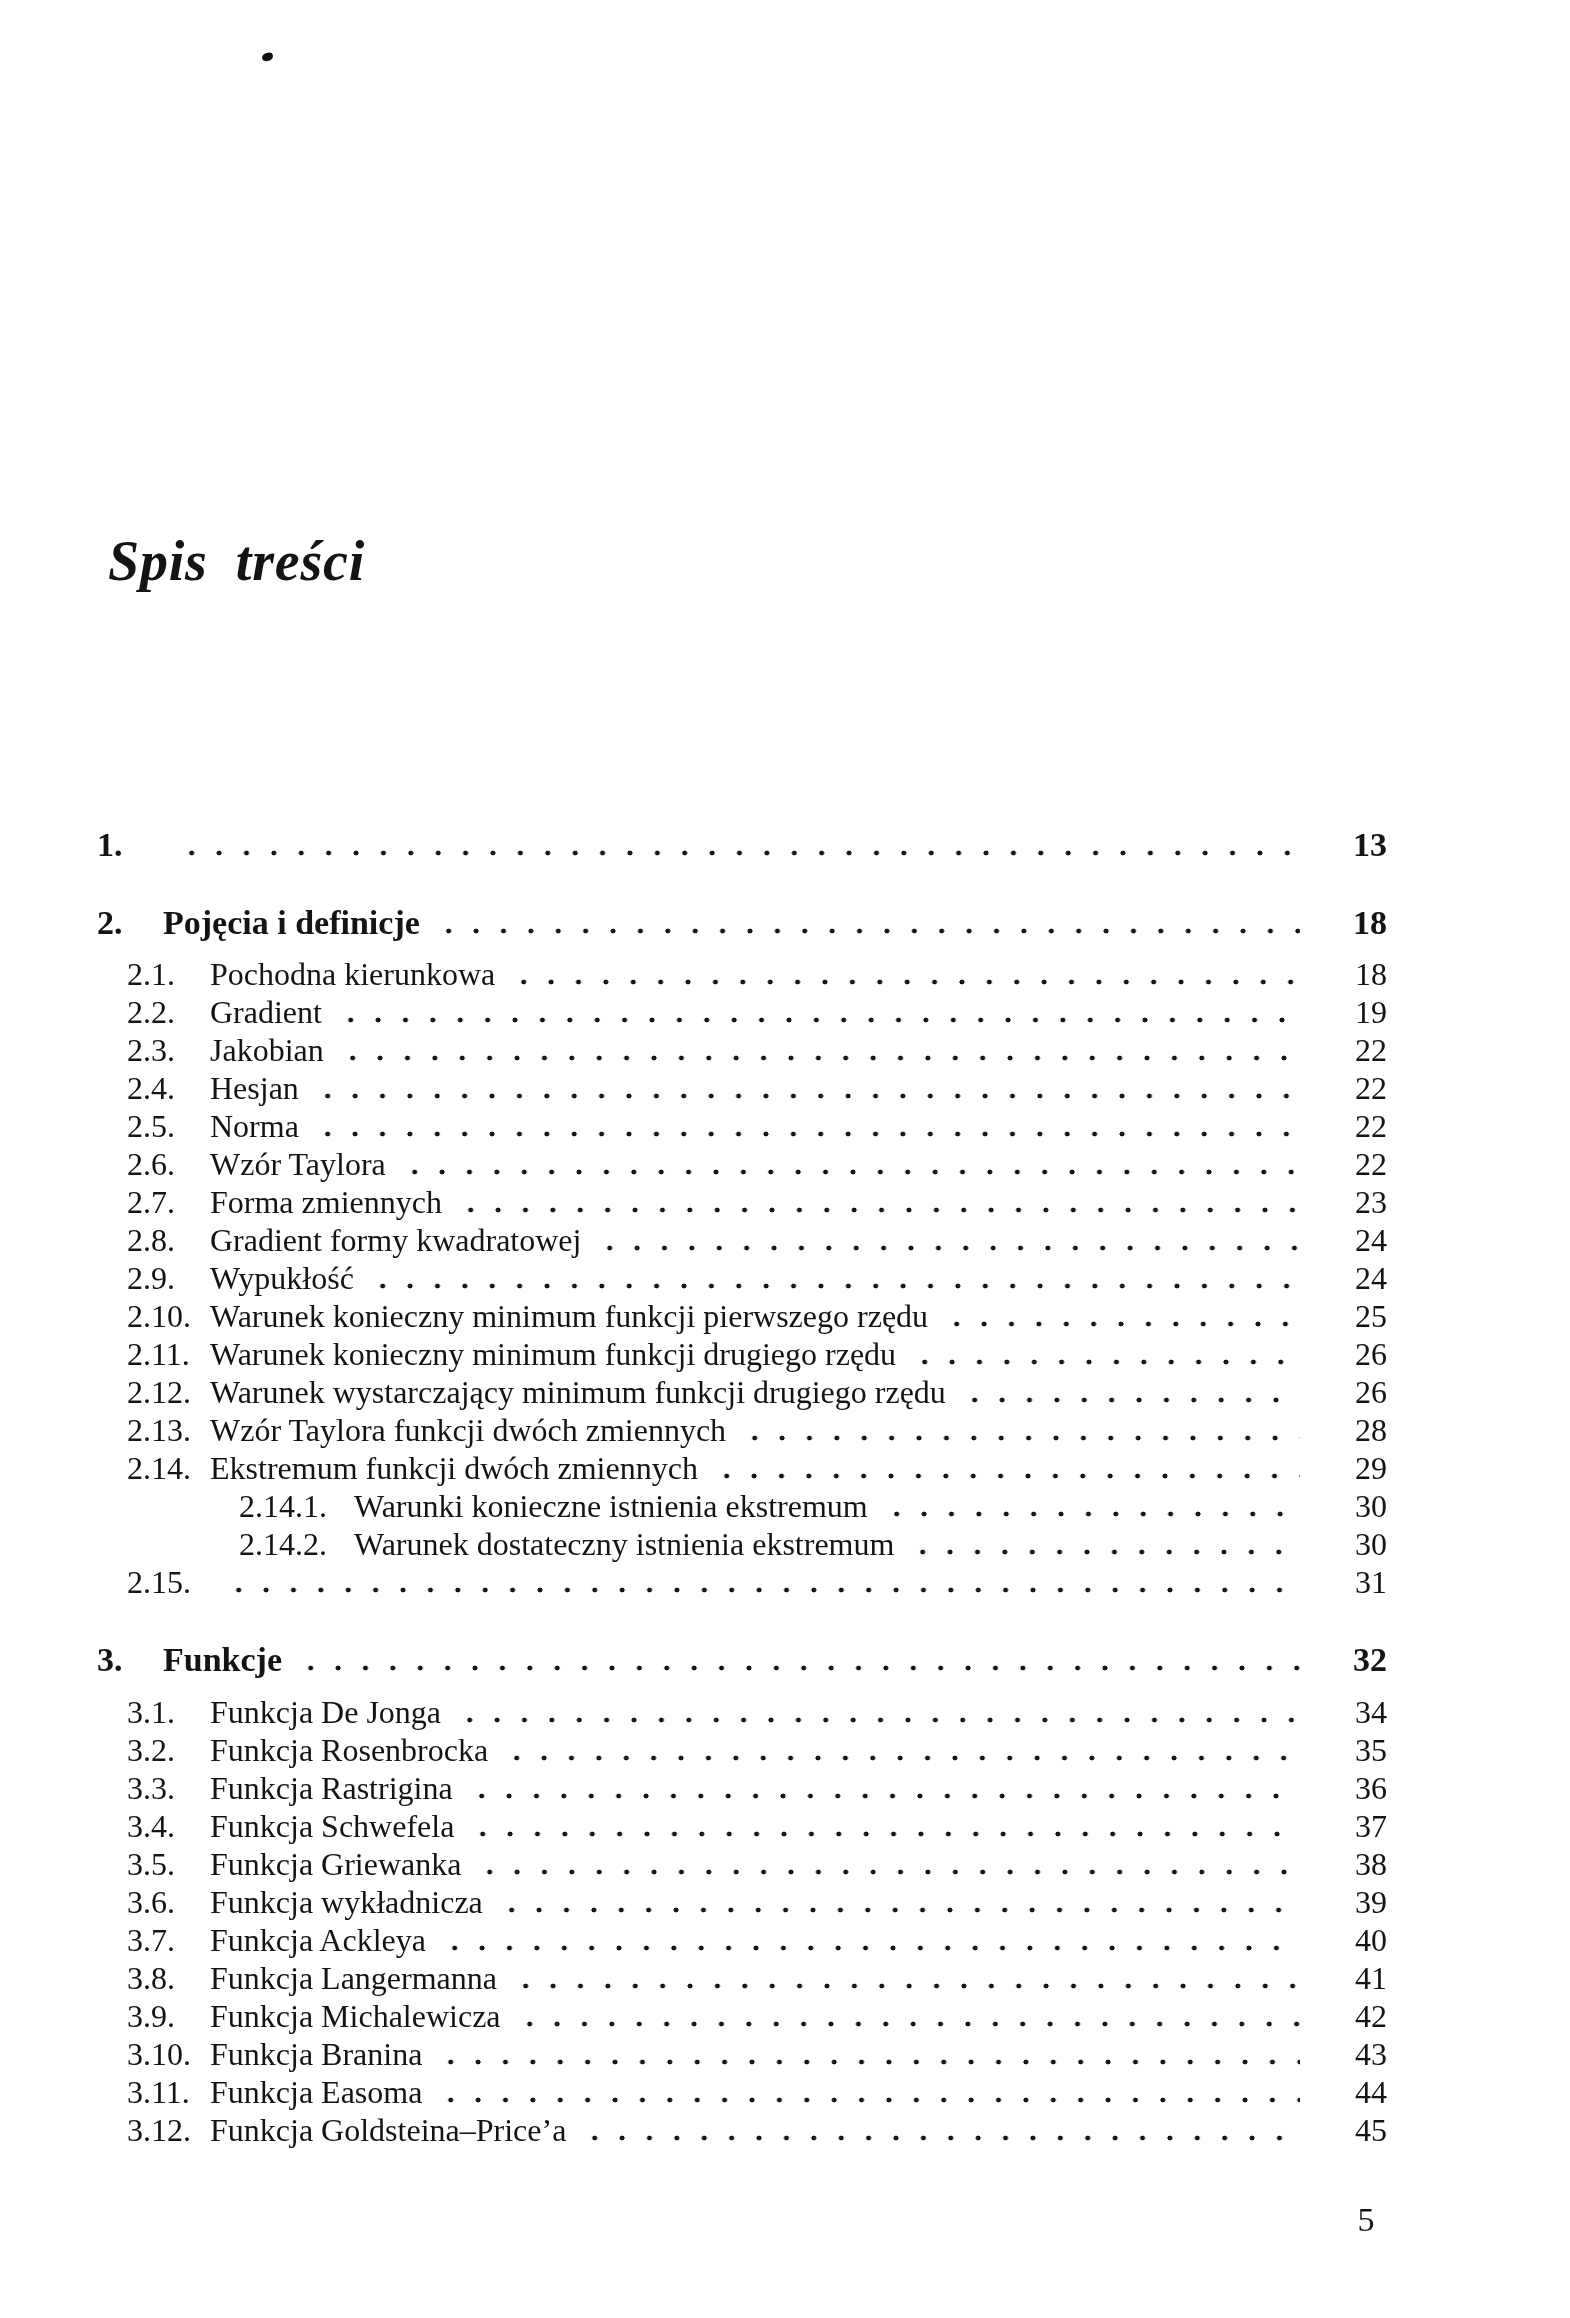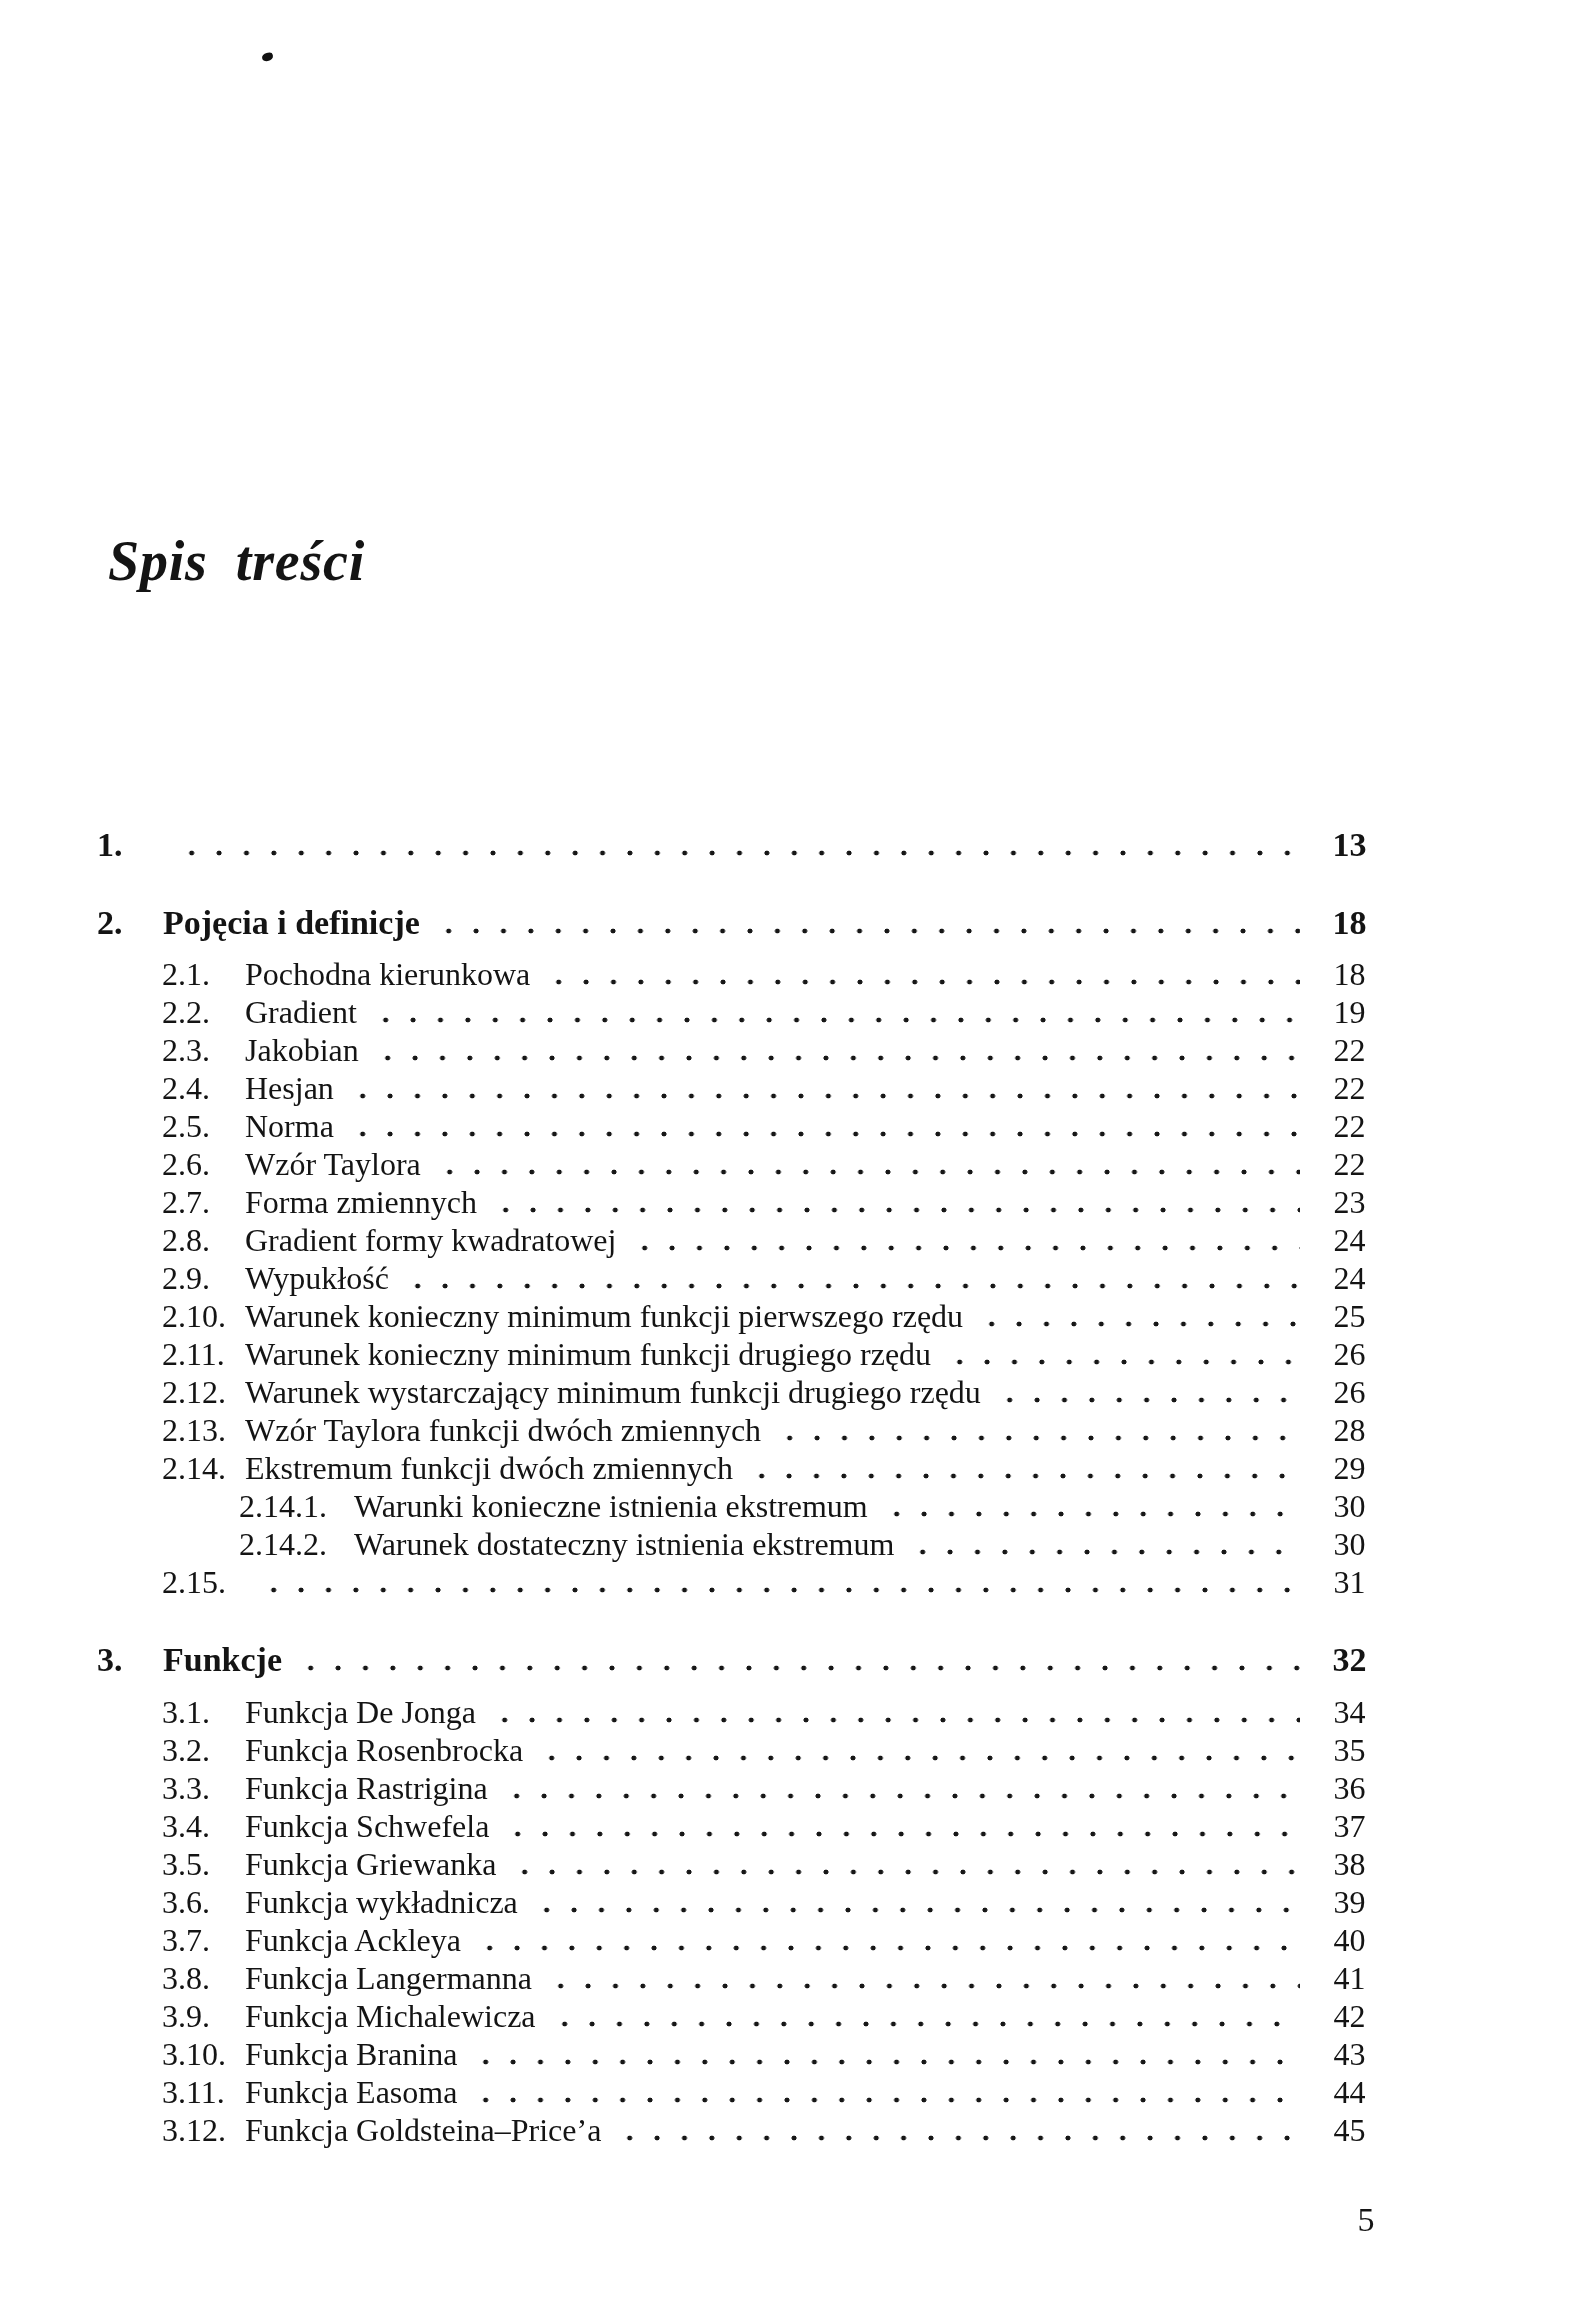--- a/index.html
+++ b/index.html
@@ -53,38 +53,38 @@
   }
   .toc-row.l1 {
     font-weight: 700;
     font-size: 34px;
     margin-top: 40px;
     margin-bottom: 13.3px;
   }
   .toc-row.l1:first-child { margin-top: 0; }
   .toc-num { flex: 0 0 auto; }
   .l1 .toc-num { width: 66px; }
-  .l2 .toc-num { width: 83px; margin-left: 65px; }
+  .l2 .toc-num { width: 83px; margin-left: 30px; }
   .l3 .toc-num { width: 115px; margin-left: 142px; }
   .toc-title { flex: 0 0 auto; }
   .dot-leader {
     flex: 1 1 auto;
     align-self: stretch;
     margin-left: 10px;
     margin-right: 11.6px;
     min-width: 33px;
     background-image: radial-gradient(circle, #161616 2.2px, rgba(0,0,0,0) 2.8px);
     background-size: 27.4px 8.3px;
     background-repeat: repeat-x;
     background-position: left 5px bottom 6.6px;
   }
   .toc-page {
     flex: 0 0 auto;
     min-width: 75px;
-    text-align: center;
+    text-align: right;
   }
   .footer-page-number {
     position: absolute;
     left: 1347px;
     top: 2203px;
     width: 38px;
     text-align: center;
     font-size: 34px;
     line-height: 1;
   }

